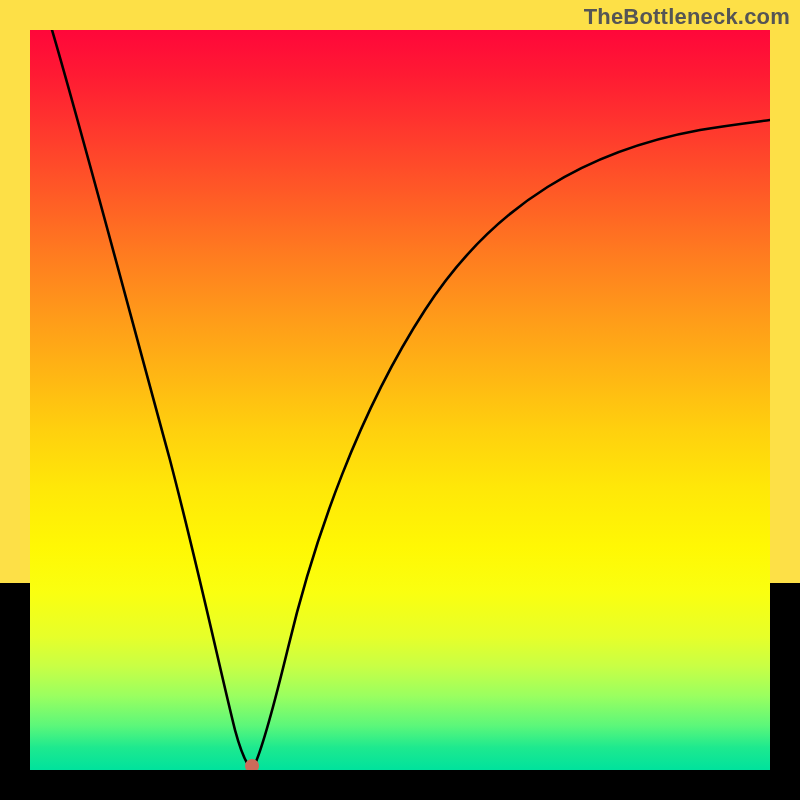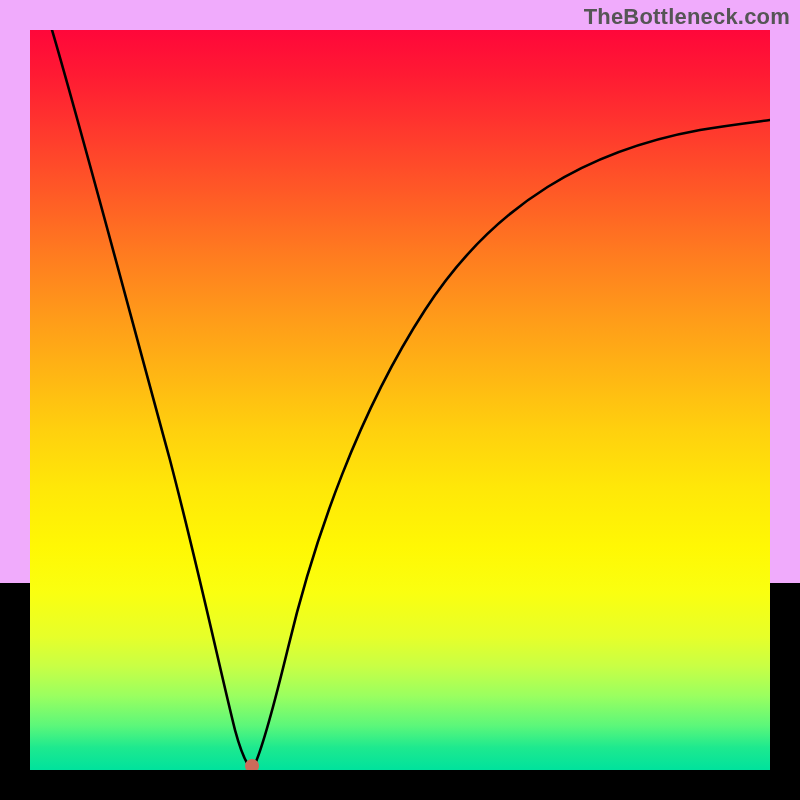--- a/index.html
+++ b/index.html
@@ -8,21 +8,21 @@
     width: 800px;
     height: 800px;
     background: #000;
     overflow: hidden;
     font-family: Arial, Helvetica, sans-serif;
   }
   .frame {
     position: relative;
     width: 800px;
     height: 583px;
-    background: #f0abfc;
+    background: #fde047;
   }
   .watermark {
     position: absolute;
     top: 4px;
     right: 10px;
     color: #555;
     font-size: 22px;
     font-weight: 600;
     letter-spacing: 0.2px;
     user-select: none;

